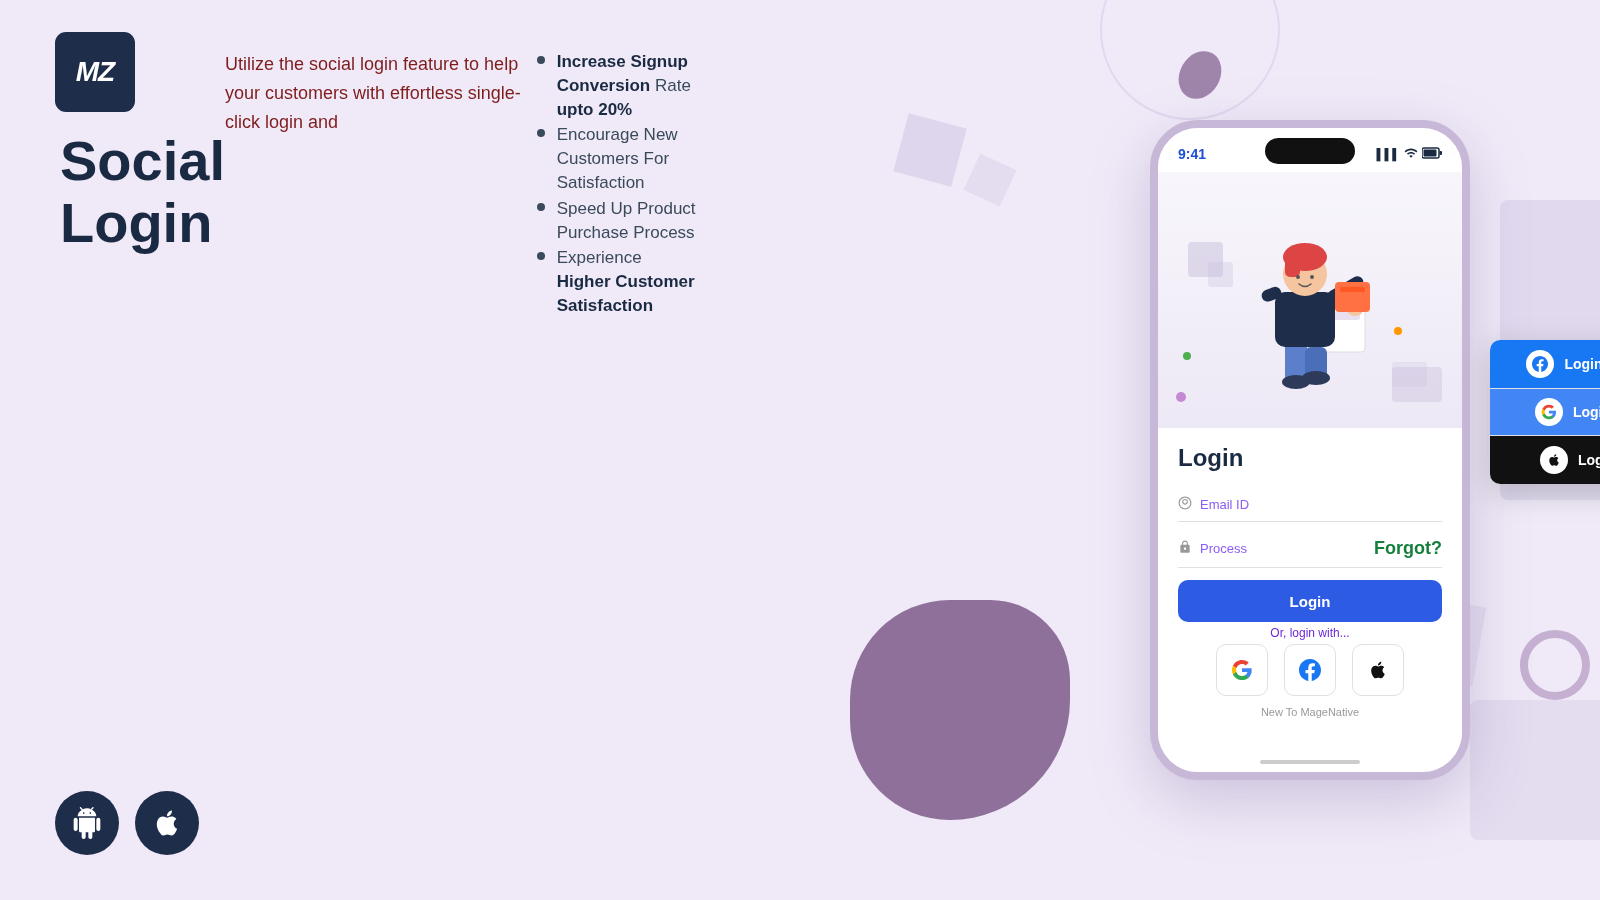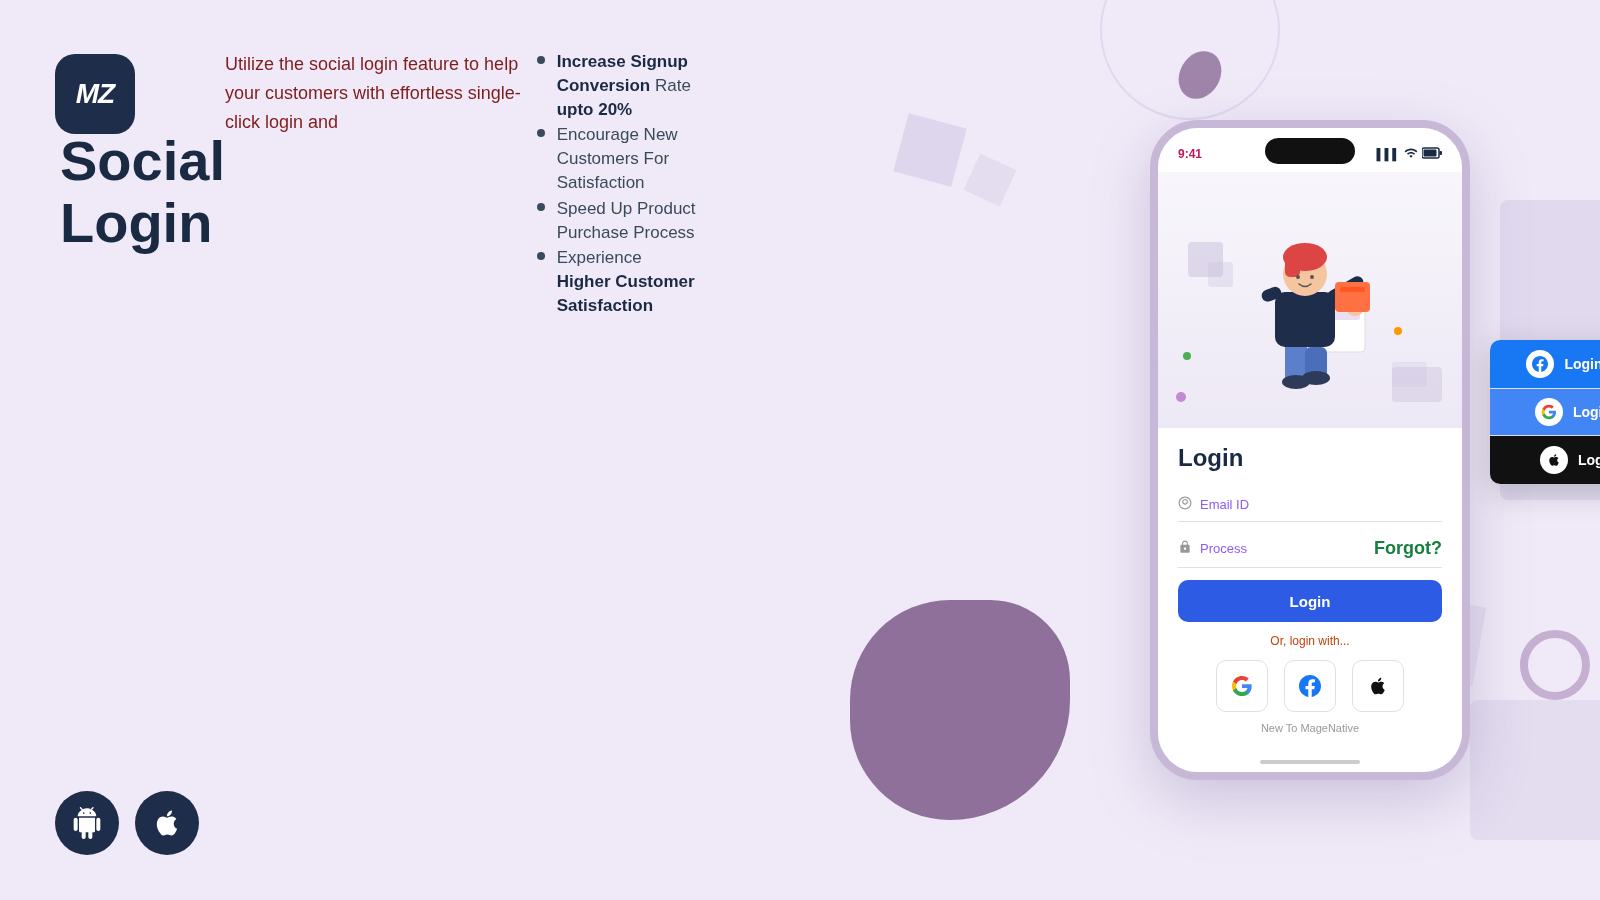--- a/index.html
+++ b/index.html
@@ -108,26 +108,26 @@
       width: 760px;
       height: 900px;
       padding: 50px 60px;
       display: flex;
       flex-direction: row;
       justify-content: center;
     }
 
     .logo-box {
       position: absolute;
-      top: 54px;
+      top: 32px;
       left: 55px;
       width: 80px;
       height: 80px;
       background: #1e2d4a;
-      border-radius: 20px;
+      border-radius: 11px;
       display: flex;
       align-items: center;
       justify-content: center;
     }
     .logo-text {
       color: white;
       font-size: 28px;
       font-weight: 900;
       letter-spacing: -1px;
       font-style: italic;
@@ -213,23 +213,23 @@
       right: 0;
       height: 44px;
       background: #fff;
       display: flex;
       align-items: center;
       justify-content: space-between;
       padding: 8px 20px 0;
       z-index: 10;
     }
     .status-time {
-      font-size: 12px;
+      font-size: 14px;
       font-weight: 700;
-      color: #be185d;
+      color: #1d4ed8;
     }
     .status-icons {
       display: flex;
       gap: 4px;
       align-items: center;
       font-size: 11px;
       color: #1a2a42;
     }
 
     
@@ -306,23 +306,23 @@
       font-weight: 700;
       margin-top: 12px;
       cursor: pointer;
       display: flex;
       align-items: center;
       justify-content: center;
     }
 
     .or-divider {
       text-align: center;
-      color: #c2410c;
+      color: #6d28d9;
       font-size: 12px;
-      margin: 12px 0;
+      margin: 4px 0;
     }
 
     .social-row {
       display: flex;
       justify-content: center;
       gap: 16px;
       margin-bottom: 10px;
     }
     .social-btn-phone {
       width: 52px;

